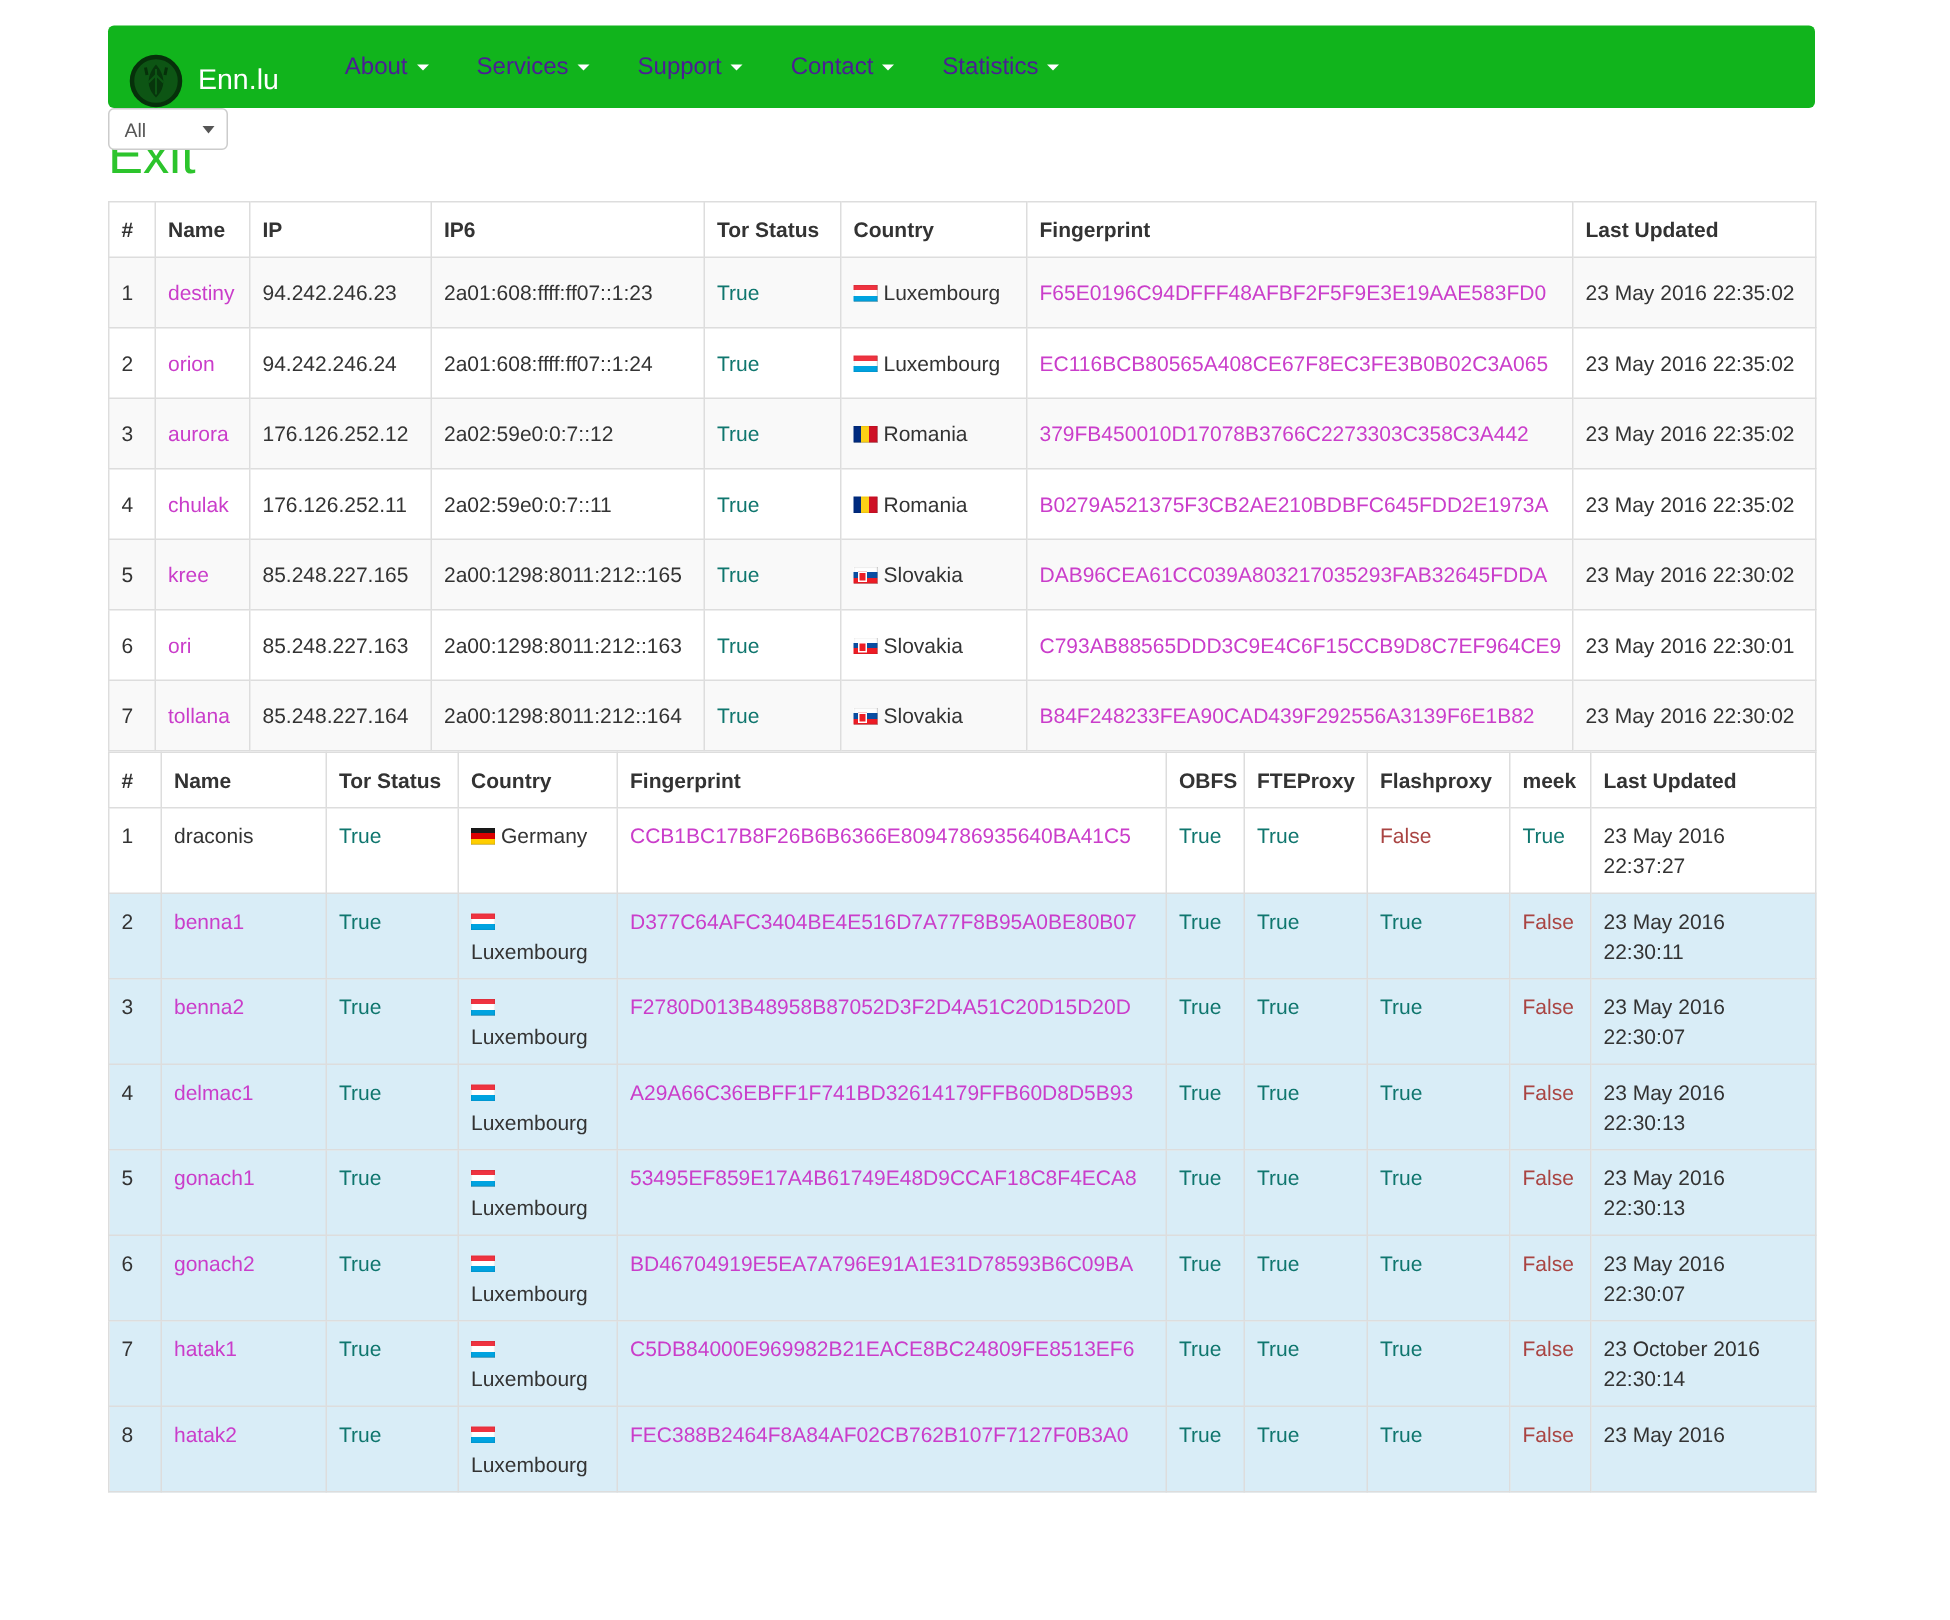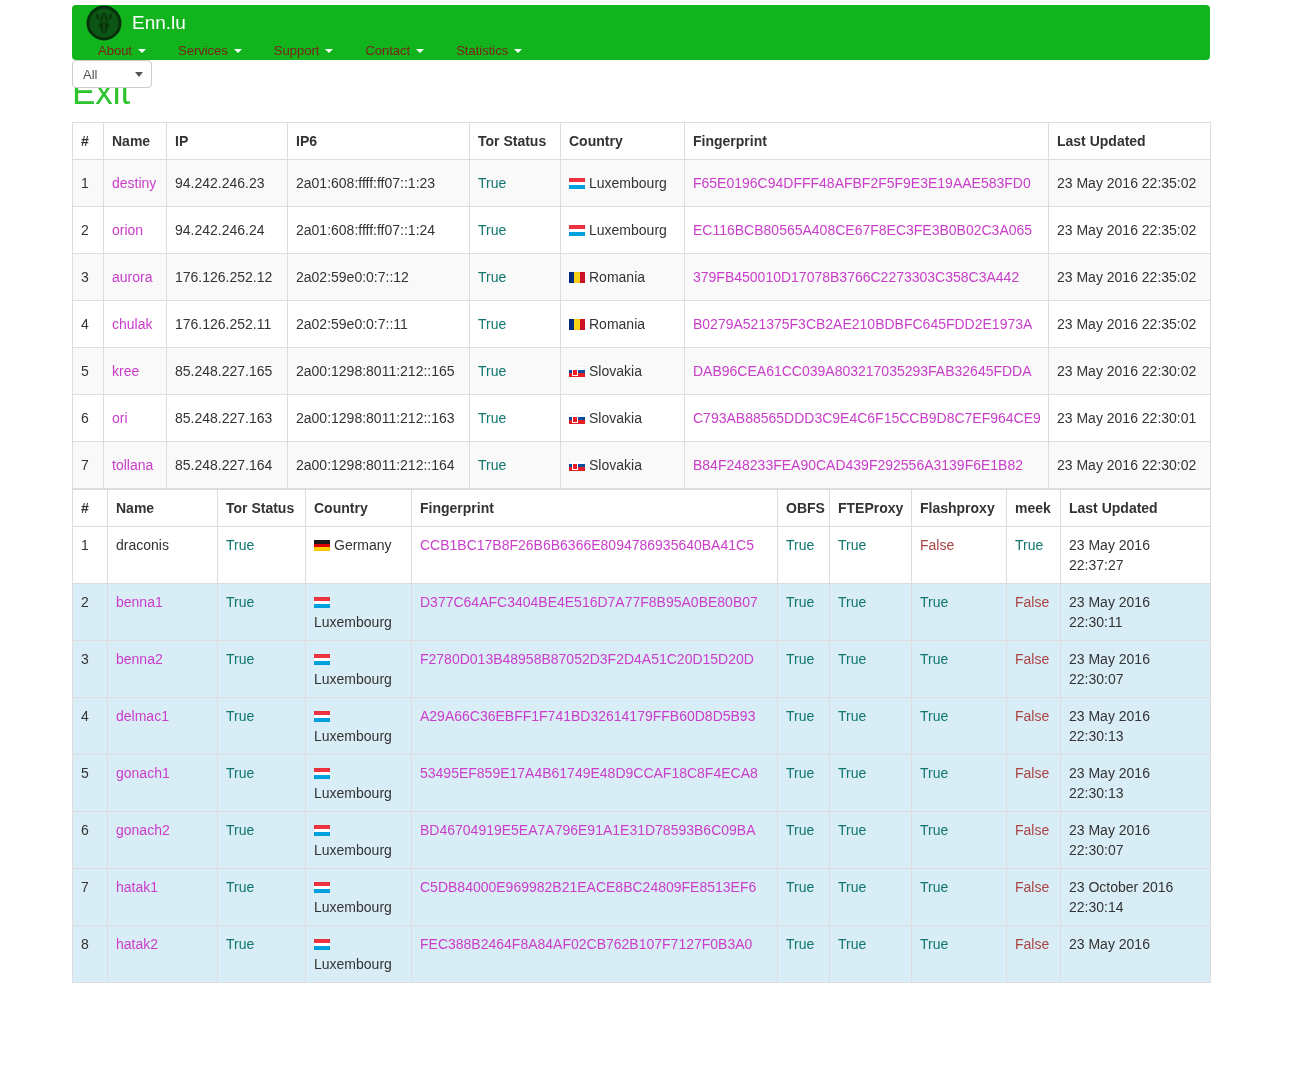--- a/index.html
+++ b/index.html
@@ -2,29 +2,29 @@
 <html><head>
 <meta charset="utf-8">
 <style>
   * { box-sizing: border-box; margin: 0; padding: 0; }
   html, body { width: 1300px; height: 1080px; overflow: hidden; background: #fff; }
   body { font-family: "Liberation Sans", sans-serif; color: #333; font-size: 14px; }
   .container { width: 1138px; margin-left: 72px; }
 
   
   .navbar {
-    margin-top: 5px; height: 55px; background: #11b41c; border-radius: 4px;
-    display: flex; align-items: flex-start; padding: 0 10px; flex-direction: column;
+    margin-top: 17px; height: 55px; background: #11b41c; border-radius: 4px;
+    display: flex; align-items: flex-end; padding: 0 10px;
   }
   .brand-wrap { display: flex; align-items: center; cursor: pointer; }
   .logo { width: 36px; height: 36px; margin: 0 10px 0 4px; display: block; }
   .brand { color: #fff; font-size: 19px; margin-right: 28px; }
   .nav-items { display: flex; height: 100%; }
   .nav-item {
-    color: #7f1d1d; font-size: 13px; display: flex; align-items: center;
+    color: #4c1d95; font-size: 16px; display: flex; align-items: center;
     padding: 0 16px; cursor: pointer; height: 100%;
   }
   .caret {
     display: inline-block; margin-left: 6px; width: 0; height: 0;
     border-left: 4px solid transparent; border-right: 4px solid transparent;
     border-top: 4px solid #fff;
   }
 
   
   .filter-bar { display: flex; height: 28px; }

